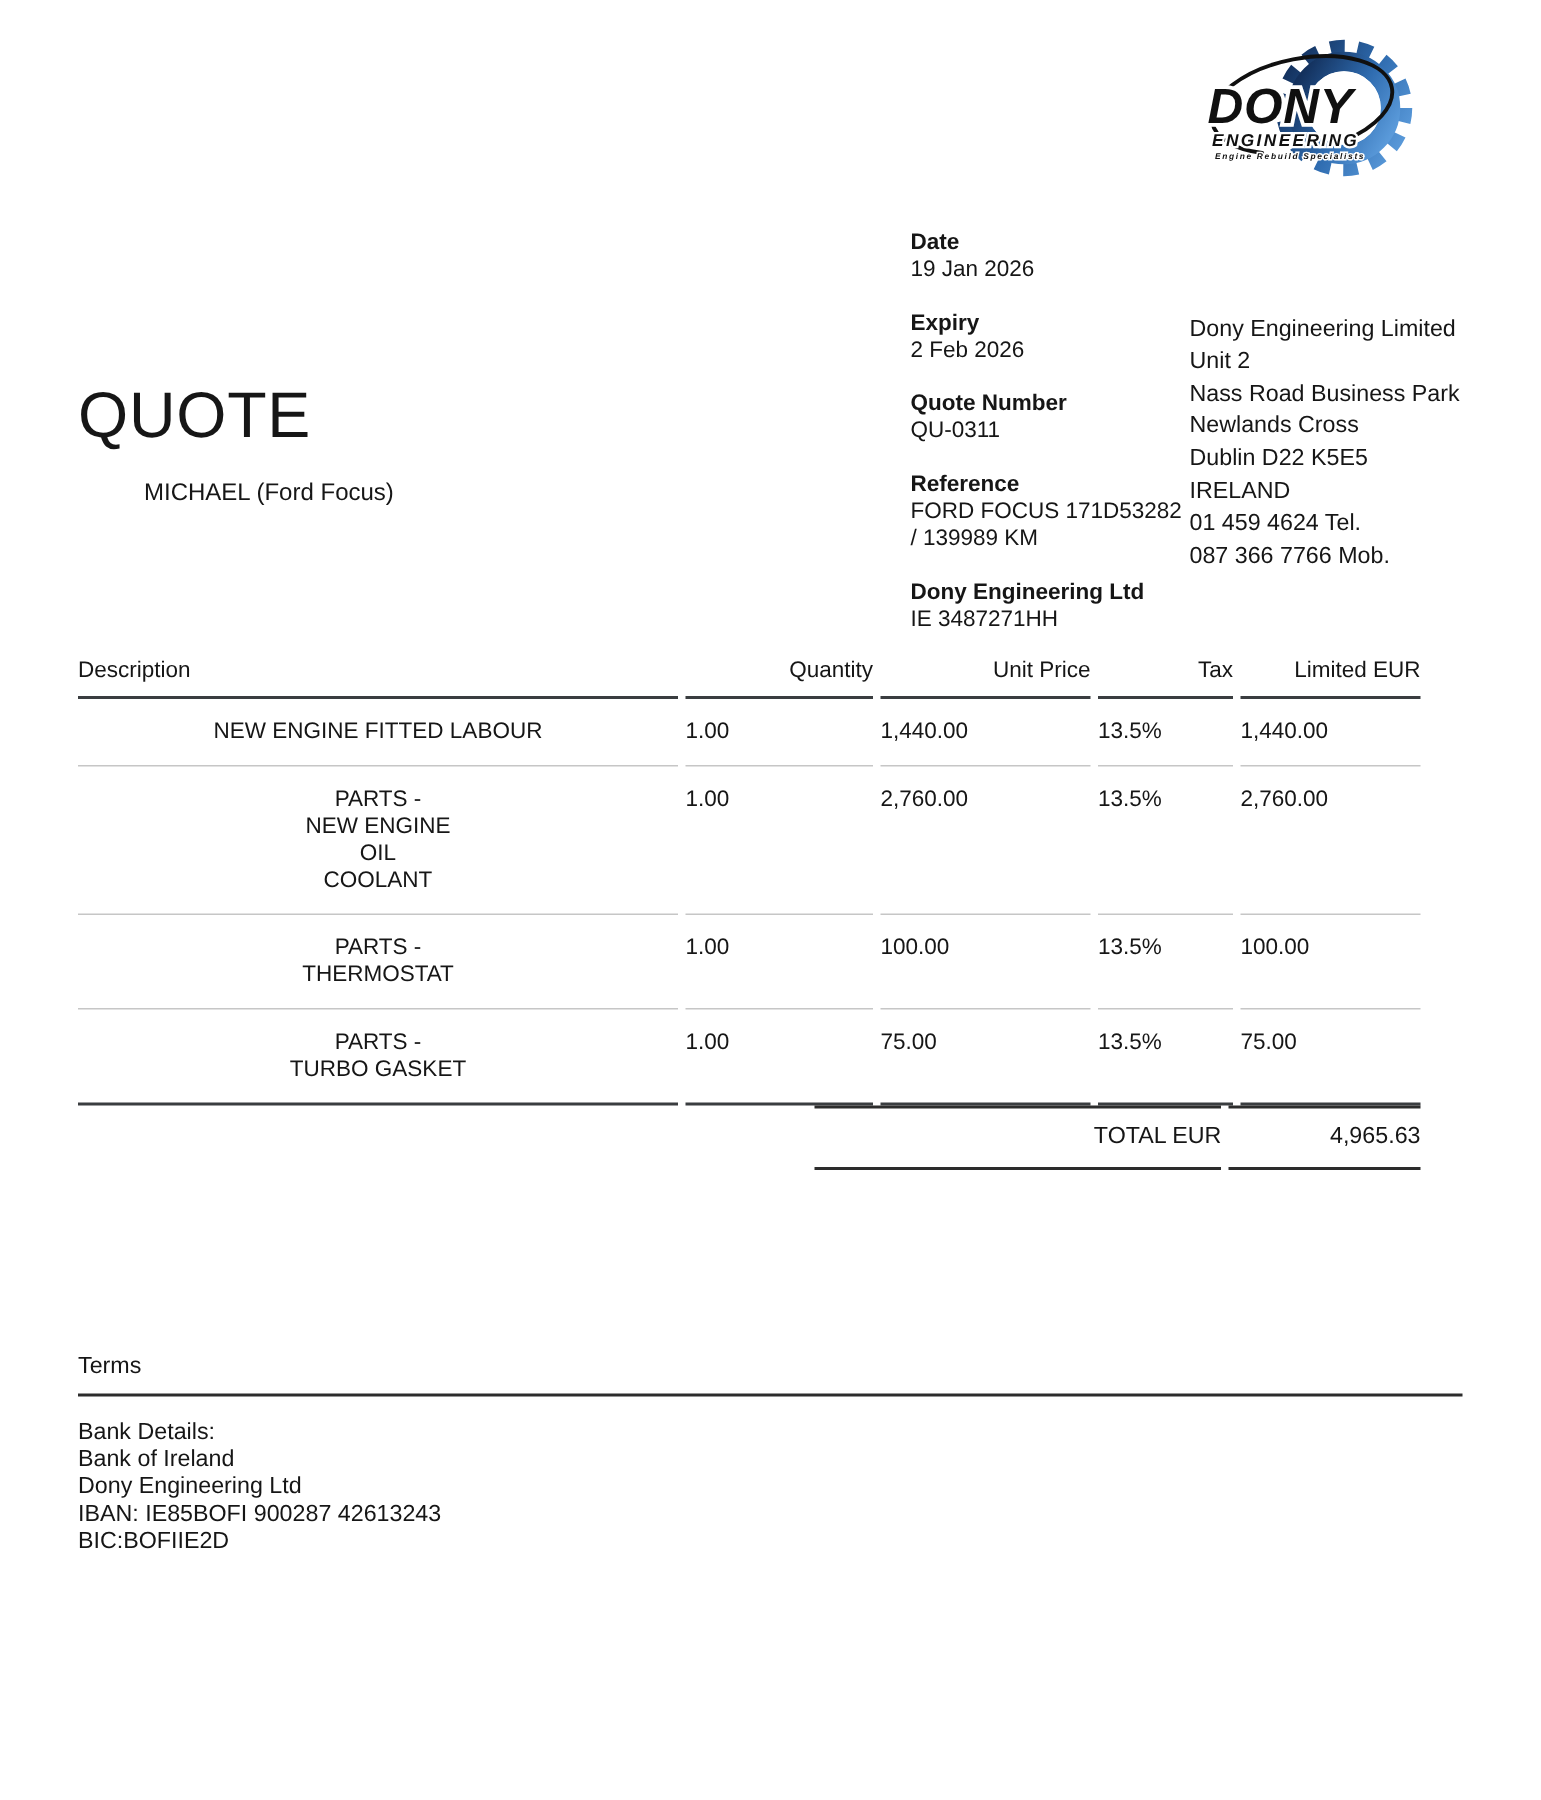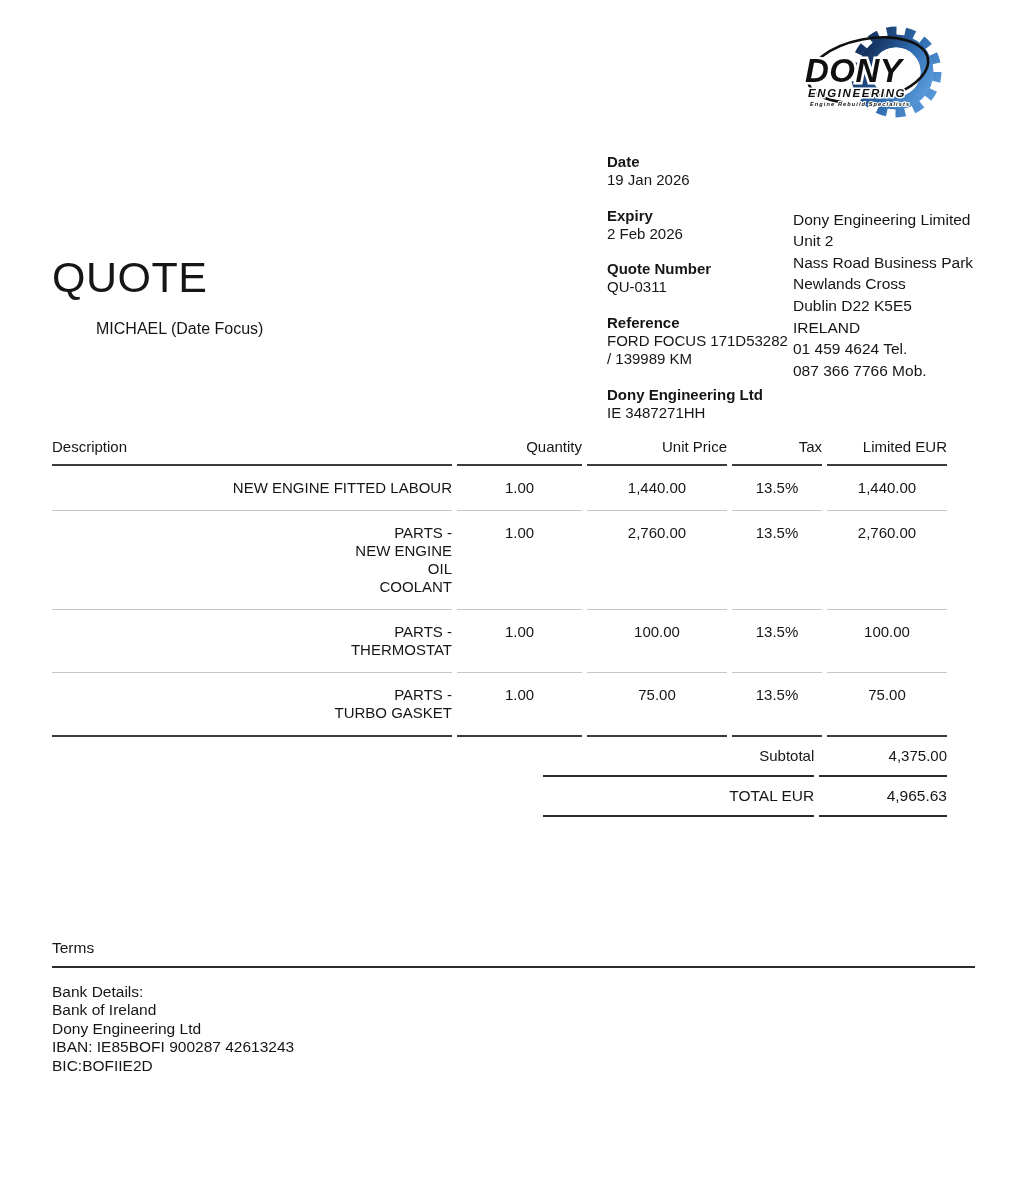--- a/index.html
+++ b/index.html
@@ -92,22 +92,22 @@
   table.items th.right { text-align: right; }
   table.items td {
     vertical-align: top;
     padding: 13px 0 13px 0;
     border-bottom: 1px solid #c6c6c6;
     line-height: 18px;
   }
   table.items tr.item-row:last-child td {
     border-bottom: 2px solid #3a3d40;
   }
-  td.desc  { text-align: right; white-space: pre-line; }
-  td.num   { text-align: center; }
+  td.desc  { text-align: center; white-space: pre-line; }
+  td.num   { text-align: left; }
 
   
   table.totals {
     border-collapse: separate;
     border-spacing: 5px 0;
     width: 414px;
     margin-left: auto;
     margin-right: 23px;
     font-size: 15px;
   }
@@ -168,21 +168,21 @@
 
         <text x="10" y="60" font-family="Liberation Sans, sans-serif" font-size="33" font-weight="bold" font-style="italic" letter-spacing="0.5" fill="#101010" stroke="#ffffff" stroke-width="5" paint-order="stroke">DONY</text>
         <text x="13" y="75" font-family="Liberation Sans, sans-serif" font-size="11.5" font-weight="bold" font-style="italic" letter-spacing="1.6" fill="#101010" stroke="#ffffff" stroke-width="3" paint-order="stroke">ENGINEERING</text>
         <text x="15" y="84" font-family="Liberation Sans, sans-serif" font-size="5.6" font-weight="bold" font-style="italic" letter-spacing="1.1" fill="#101010" stroke="#ffffff" stroke-width="2" paint-order="stroke">Engine Rebuild Specialists</text>
       </svg>
     </div>
 
     <div class="header-row">
       <div class="header-left">
         <div class="doc-title">QUOTE</div>
-        <div class="customer">MICHAEL (Date Focus)</div>
+        <div class="customer">MICHAEL (Ford Focus)</div>
       </div>
       <div class="meta-col">
 
           <div class="meta-item">
             <div class="meta-label">Date</div>
             <div class="meta-value">19 Jan 2026</div>
           </div>
 
           <div class="meta-item">
             <div class="meta-label">Expiry</div>
@@ -272,24 +272,20 @@
           </tr>
         </tbody>
     </table>
 
     <table class="totals">
       <colgroup>
           <col style="width:272px">
           <col style="width:128px">
         </colgroup>
       <tbody>
-          <tr class="subtotal-row">
-        <td class="lbl">Subtotal</td>
-        <td class="amt">4,375.00</td>
-      </tr>
       <tr class="grand-row">
         <td class="lbl">TOTAL EUR</td>
         <td class="amt">4,965.63</td>
       </tr>
     </tbody>
       </table>
 
     <div class="terms-section">
       <div class="terms-heading">Terms</div>
       <hr class="terms-rule">

